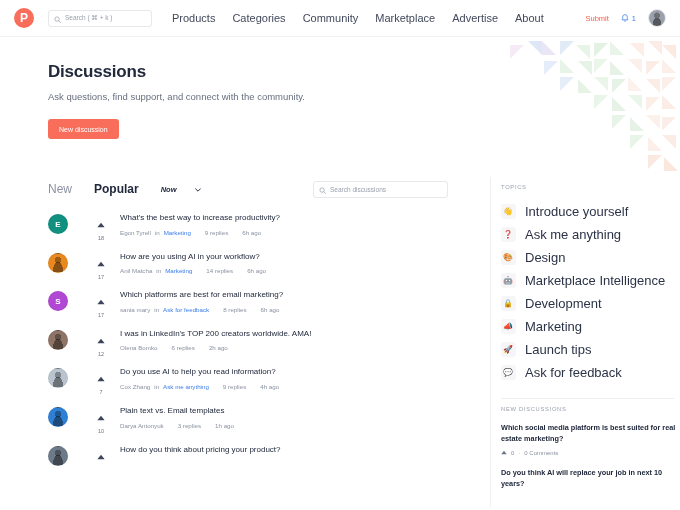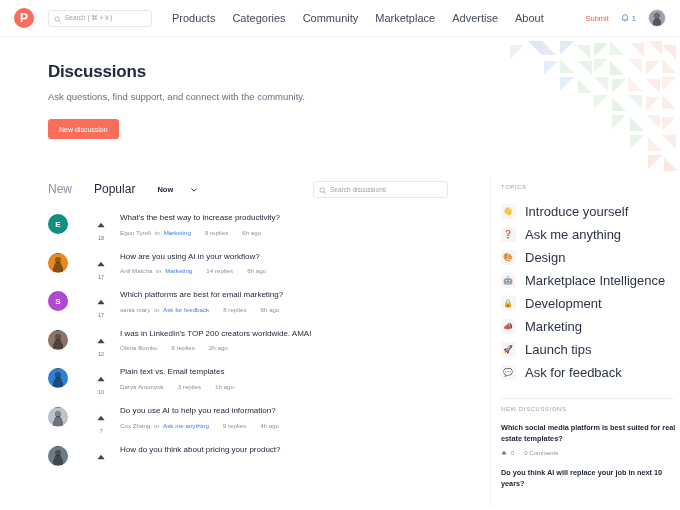--- a/index.html
+++ b/index.html
@@ -128,24 +128,24 @@
     display: flex; align-items: center;
     height: 24px;
     margin-bottom: 10px;
   }
   .filter-tab {
     font-size: 12px;
     color: #8a91a0;
     margin-right: 22px;
     cursor: pointer;
   }
-  .filter-tab.active { color: #21293c; font-weight: normal; }
+  .filter-tab.active { color: #21293c; font-weight: bold; }
   .filter-sort {
     font-size: 7.5px; color: #21293c; font-weight: bold;
-    display: flex; align-items: center; gap: 18px; cursor: pointer;
+    display: flex; align-items: center; gap: 18px; cursor: pointer; font-style: italic;
   }
   .discussion-search {
     margin-left: auto;
     width: 135px; height: 17px;
     border: 1px solid #e8e8ec; border-radius: 3px;
     display: flex; align-items: center; gap: 4px;
     padding: 0 5px;
     background: #fff;
   }
   .discussion-search .search-ph { font-size: 6.5px; }
@@ -425,39 +425,20 @@
             <div class="disc-meta">
               <span>Olena Bomko</span>
               <span class="dot-sp"></span>
               <span>6 replies</span>
               <span class="dot-sp"></span>
               <span>2h ago</span>
             </div>
           </div>
         </div>
         <div class="disc-row">
-          <div class="av" style="background: radial-gradient(circle at 50% 33%, rgba(0, 0, 0, 0.32) 0px, rgba(0, 0, 0, 0.32) 21%, transparent 22%), radial-gradient(at 50% 108%, rgba(0, 0, 0, 0.42) 0px, rgba(0, 0, 0, 0.42) 42%, transparent 43%) rgb(47, 127, 212);"></div>
-          <div class="vote">
-            <span><svg width="8" height="6" viewBox="0 0 12 8">
-                <path d="M6 0.6 11.4 7.4H0.6z" fill="#3c4559"></path>
-              </svg></span>
-            <span class="vote-count">10</span>
-          </div>
-          <div class="disc-body">
-            <div class="disc-title">Plain text vs. Email templates</div>
-            <div class="disc-meta">
-              <span>Darya Antonyuk</span>
-              <span class="dot-sp"></span>
-              <span>3 replies</span>
-              <span class="dot-sp"></span>
-              <span>1h ago</span>
-            </div>
-          </div>
-        </div>
-        <div class="disc-row">
           <div class="av" style="background: radial-gradient(circle at 50% 33%, rgba(0, 0, 0, 0.32) 0px, rgba(0, 0, 0, 0.32) 21%, transparent 22%), radial-gradient(at 50% 108%, rgba(0, 0, 0, 0.42) 0px, rgba(0, 0, 0, 0.42) 42%, transparent 43%) rgb(185, 196, 207);"></div>
           <div class="vote">
             <span><svg width="8" height="6" viewBox="0 0 12 8">
                 <path d="M6 0.6 11.4 7.4H0.6z" fill="#3c4559"></path>
               </svg></span>
             <span class="vote-count">7</span>
           </div>
           <div class="disc-body">
             <div class="disc-title">Do you use AI to help you read information?</div>
             <div class="disc-meta">
@@ -465,20 +446,39 @@
               <span>in</span>
               <span class="cat">Ask me anything</span>
               <span class="dot-sp"></span>
               <span>9 replies</span>
               <span class="dot-sp"></span>
               <span>4h ago</span>
             </div>
           </div>
         </div>
         <div class="disc-row">
+          <div class="av" style="background: radial-gradient(circle at 50% 33%, rgba(0, 0, 0, 0.32) 0px, rgba(0, 0, 0, 0.32) 21%, transparent 22%), radial-gradient(at 50% 108%, rgba(0, 0, 0, 0.42) 0px, rgba(0, 0, 0, 0.42) 42%, transparent 43%) rgb(47, 127, 212);"></div>
+          <div class="vote">
+            <span><svg width="8" height="6" viewBox="0 0 12 8">
+                <path d="M6 0.6 11.4 7.4H0.6z" fill="#3c4559"></path>
+              </svg></span>
+            <span class="vote-count">10</span>
+          </div>
+          <div class="disc-body">
+            <div class="disc-title">Plain text vs. Email templates</div>
+            <div class="disc-meta">
+              <span>Darya Antonyuk</span>
+              <span class="dot-sp"></span>
+              <span>3 replies</span>
+              <span class="dot-sp"></span>
+              <span>1h ago</span>
+            </div>
+          </div>
+        </div>
+        <div class="disc-row">
           <div class="av" style="background: radial-gradient(circle at 50% 33%, rgba(0, 0, 0, 0.32) 0px, rgba(0, 0, 0, 0.32) 21%, transparent 22%), radial-gradient(at 50% 108%, rgba(0, 0, 0, 0.42) 0px, rgba(0, 0, 0, 0.42) 42%, transparent 43%) rgb(109, 123, 137);"></div>
           <div class="vote">
             <span><svg width="8" height="6" viewBox="0 0 12 8">
                 <path d="M6 0.6 11.4 7.4H0.6z" fill="#3c4559"></path>
               </svg></span>
           </div>
           <div class="disc-body">
             <div class="disc-title">How do you think about pricing your product?</div>
           </div>
         </div>
@@ -520,21 +520,21 @@
           <span class="topic-ico">💬</span>
           <span class="topic-label">Ask for feedback</span>
         </div>
       </div>
 
     <div class="side-divider"></div>
 
     <div class="side-label">New discussions</div>
     <div id="nd-list">
         <div class="nd-item">
-          <div class="nd-title">Which social media platform is best suited for real estate templates?</div>
+          <div class="nd-title">Which social media platform is best suited for real estate marketing?</div>
           <div class="nd-meta">
             <span><svg width="6" height="5" viewBox="0 0 12 8">
                 <path d="M6 0.6 11.4 7.4H0.6z" fill="#6b7488"></path>
               </svg></span>
             <span>0</span>
             <span>·</span>
             <span>0 Comments</span>
           </div>
         </div>
         <div class="nd-item">

